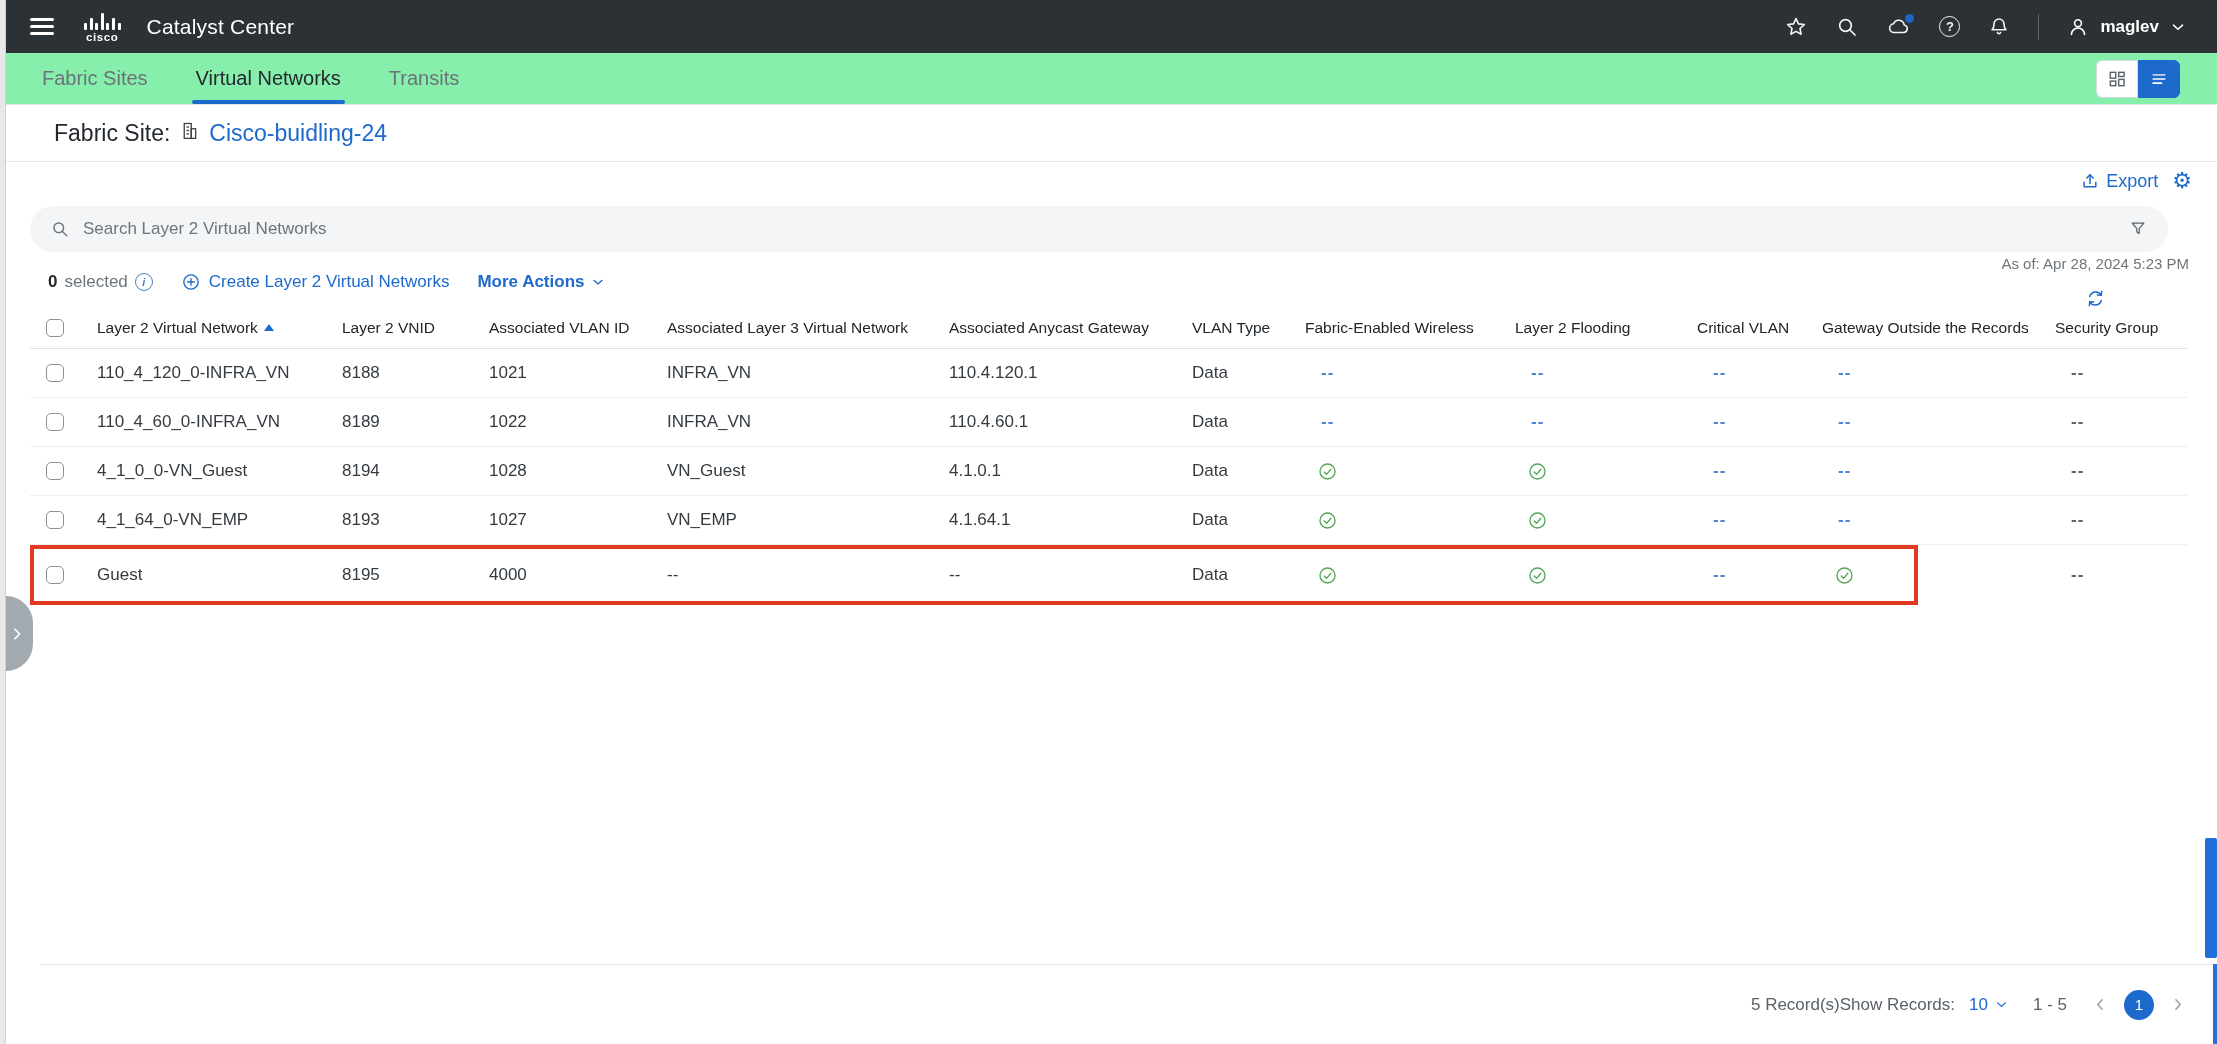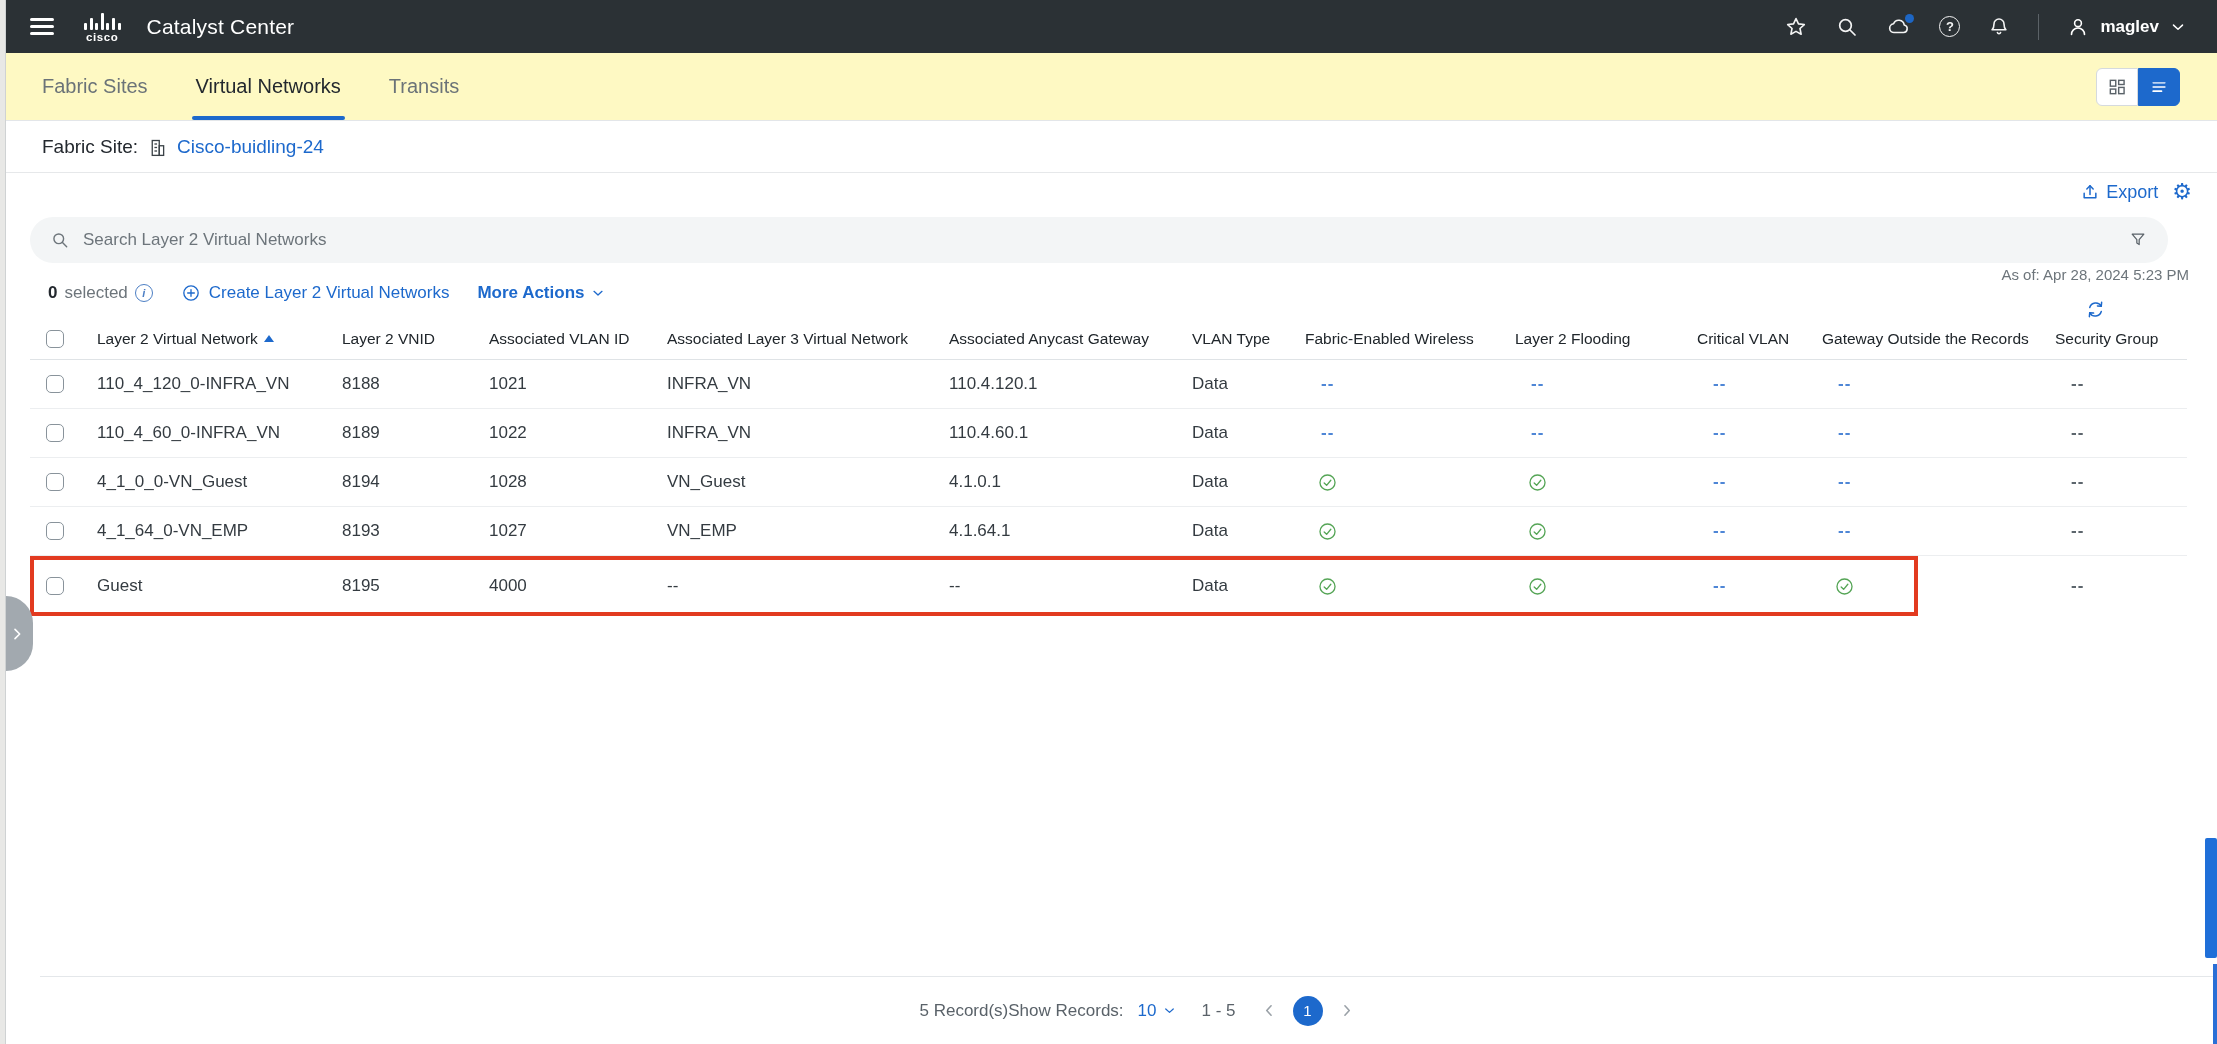--- a/index.html
+++ b/index.html
@@ -27,32 +27,32 @@
   .icon-circle {
     width:21px; height:21px; border:1.6px solid #fff; border-radius:50%;
     display:flex; align-items:center; justify-content:center; font-size:13px; font-weight:bold;
   }
   .cloud-dot { position:absolute; top:-1px; right:-2px; width:9px; height:9px; border-radius:50%; }
   .tb-divider { width:1px; height:26px; background:#5b6267; }
   .user-chip { display:flex; align-items:center; gap:10px; cursor:pointer; }
   .user-name { font-size:17px; font-weight:bold; }
 
   
-  .nav-row { height:68px; display:flex; align-items:stretch; border-bottom:1px solid #e3e6e9; padding:0 37px 0 42px; background:#fef9c3; }
+  .nav-row { height:52px; display:flex; align-items:stretch; border-bottom:1px solid #e3e6e9; padding:0 37px 0 42px; background:#86efac; }
   .nav-tab { display:flex; align-items:center; font-size:20px; color:#6b7378; margin-right:48px; cursor:pointer; position:relative; }
   .nav-tab.active { color:#23282e; }
   .nav-tab.active::after { content:""; position:absolute; left:-4px; right:-4px; bottom:0; height:4px; background:var(--accent); border-radius:2px; }
   .view-toggle { margin-left:auto; display:flex; align-items:center; }
   .vt-btn { width:42px; height:38px; display:flex; align-items:center; justify-content:center; border:1px solid #d5dade; background:#fff; cursor:pointer; color:#5a6269; }
   .vt-btn.first { border-radius:6px 0 0 6px; }
   .vt-btn.active { background:var(--accent); border-color:var(--accent); color:#fff; border-radius:0 6px 6px 0; }
 
   
   .context { padding-left:42px; }
-  .fabric-site-row { margin-top:15px; display:flex; align-items:flex-end; gap:9px; font-size:19px; color:#23282e; }
+  .fabric-site-row { margin-top:15px; display:flex; align-items:flex-start; gap:9px; font-size:23px; color:#23282e;margin-left:12px; }
   .site-link { color:var(--accent); cursor:pointer; }
   .building-icon { color:#3b4247; }
   .segmented { margin-top:13px; display:inline-flex; border:1px solid #cfd4d8; border-radius:8px; overflow:hidden; background:#fff; }
   .seg-btn { padding:0 22px; height:44px; display:flex; align-items:center; font-size:19px; color:#3b4247; background:#fff; border:none; border-right:1px solid #cfd4d8; cursor:pointer; font-family:inherit; }
   .seg-btn:last-child { border-right:none; }
   .seg-btn.active { background:var(--accent); color:#fff; }
 
   .hr { margin-top:14px; border-top:1px solid #e6e8ea; }
 
   
@@ -97,22 +97,22 @@
   .dash-muted { color:#5d666d; }
   .status-check { margin-left:12px; color:var(--check-green); }
   .trow.row-highlight { height:60px; border-bottom:none; position:relative; }
   .trow.row-highlight::after {
     content:""; position:absolute; left:0; right:269px; top:0; bottom:0;
     border:4px solid var(--highlight-red); pointer-events:none;
   }
 
   
   .footer {
-    position:absolute; left:0; right:0; bottom:0; height:68px; background:#fff;
-    border-top:1px solid #e4e7ea; display:flex; align-items:center; justify-content:center;
+    position:absolute; left:0; right:0; bottom:0; height:80px; background:#fff;
+    border-top:1px solid #e4e7ea; display:flex; align-items:center; justify-content:flex-end;
     padding:0 30px 0 48px; z-index:5;margin-left:40px;
   }
   .records-label { font-size:17px; color:#5a6269; }
   .footer-right { display:flex; align-items:center; gap:14px; font-size:17px; color:#5a6269; }
   .page-size { color:var(--accent); display:flex; align-items:center; gap:6px; cursor:pointer; }
   .range-label { margin:0 10px; }
   .pg-arrow { color:#9aa1a7; cursor:pointer; }
   .page-pill { width:30px; height:30px; border-radius:50%; background:var(--accent); color:#fff; font-size:15px; display:flex; align-items:center; justify-content:center; cursor:pointer; }
 
   

